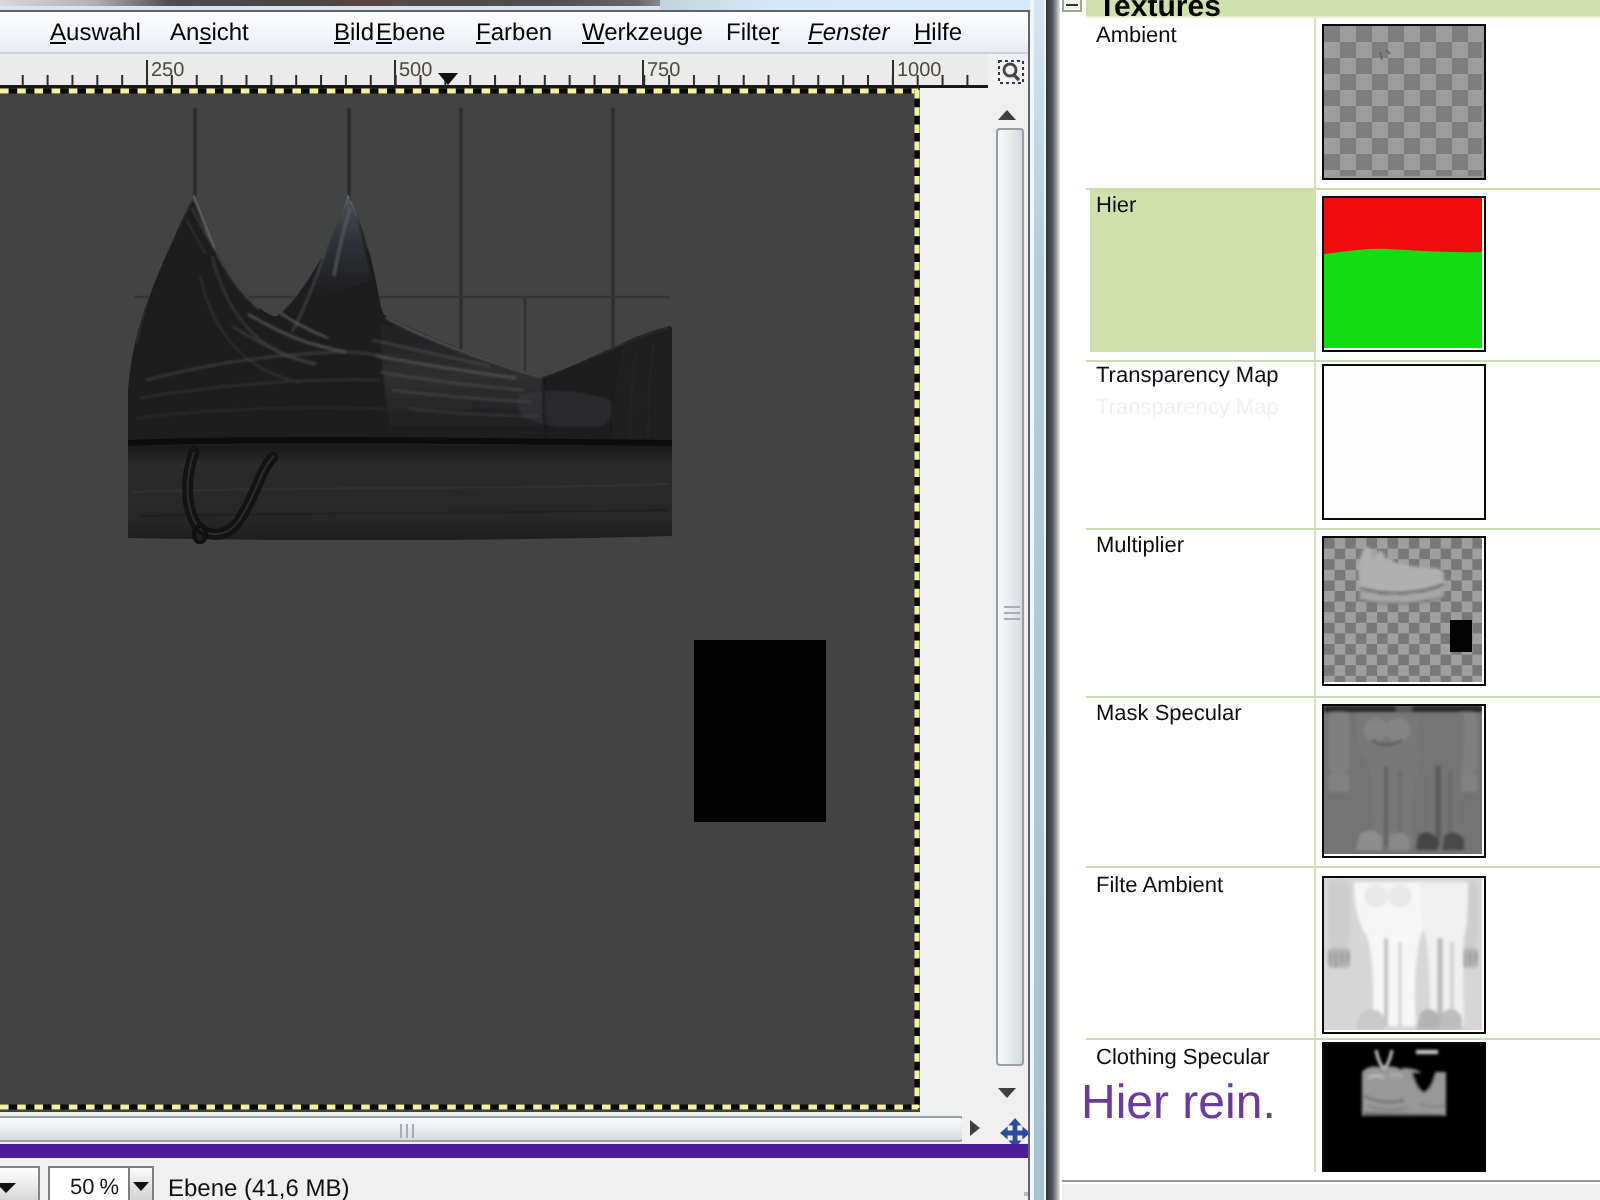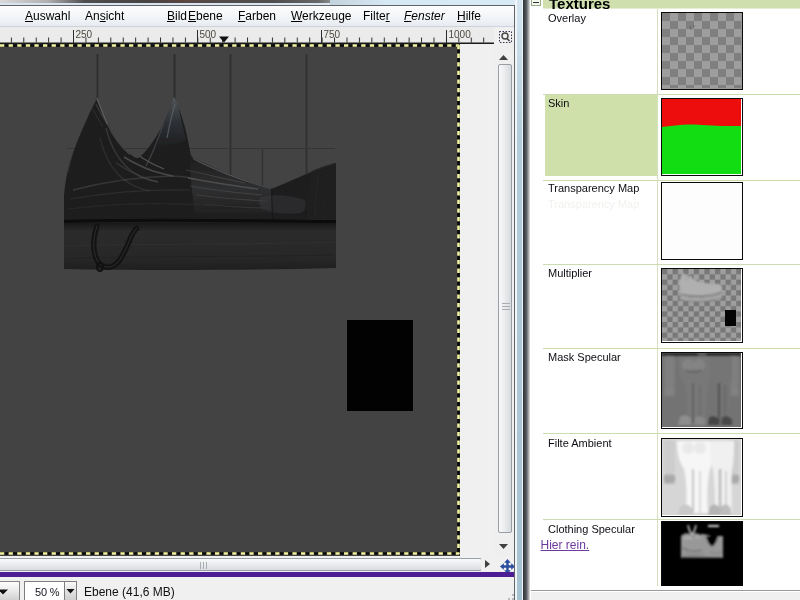--- a/index.html
+++ b/index.html
@@ -204,21 +204,21 @@
     <div class="abs" style="left:222px;top:3px;width:1px;height:7px;background:#a8adb3;"></div>
     <div class="abs" style="left:225px;top:3px;width:1px;height:7px;background:#a8adb3;"></div>
   </div>
   <div class="abs" style="left:481px;top:0;width:13px;height:16px;background:#f0f0f0;">
     <svg width="13" height="16">
         <path d="M4,4 L9,8 L4,12 Z" fill="#404040"></path>
       </svg>
   </div>
 </div>
 
-<div class="abs" style="left:0;top:572px;width:517px;height:28px;background:#f0f0f0;border-top:5px solid #4c1d95;">
+<div class="abs" style="left:0;top:572px;width:517px;height:28px;background:#f0f0f0;border-top:7px solid #4c1d95;">
 
   <div class="abs" style="left:0;top:4px;width:20px;height:20px;border:1px solid #848484;border-left:none;background:linear-gradient(#fdfdfd,#ececec 45%,#d0d0d0);">
     <svg width="18" height="18">
         <path d="M-2,7.5 L8,7.5 L3,12.5 Z" fill="#111"></path>
       </svg>
   </div>
 
   <div class="abs" style="left:23.5px;top:4px;width:53px;height:20px;border:1px solid #7e7e7e;background:#fff;">
     <span class="abs" style="right:16px;top:3.5px;font-size:11px;color:#15151f;">50<span style="font-size:9px;"> </span>%</span>
     <div class="abs" style="right:0;top:0;width:12px;height:18px;border-left:1px solid #7e7e7e;background:linear-gradient(#fafafa,#e4e4e4 45%,#cfcfcf);">
@@ -264,29 +264,29 @@
 
   <div class="abs" style="left:13px;top:94px;width:257px;height:1px;background:#ccdbb0;"></div>
   <div class="abs" style="left:13px;top:180px;width:257px;height:1px;background:#ccdbb0;"></div>
   <div class="abs" style="left:13px;top:264px;width:257px;height:1px;background:#ccdbb0;"></div>
   <div class="abs" style="left:13px;top:348px;width:257px;height:1px;background:#ccdbb0;"></div>
   <div class="abs" style="left:13px;top:433px;width:257px;height:1px;background:#ccdbb0;"></div>
   <div class="abs" style="left:13px;top:519px;width:257px;height:1px;background:#ccdbb0;"></div>
 
   <div class="abs" style="left:15px;top:95px;width:112px;height:81px;background:#cfe0ab;"></div>
 
-  <div class="abs" style="left:18px;top:11.5px;font-size:11px;color:#0c0c14;">Overlay</div>
-  <div class="abs" style="left:18px;top:96.5px;font-size:11px;color:#0c0c14;">Skin</div>
+  <div class="abs" style="left:18px;top:11.5px;font-size:11px;color:#0c0c14;">Ambient</div>
+  <div class="abs" style="left:18px;top:96.5px;font-size:11px;color:#0c0c14;">Hier</div>
   <div class="abs" style="left:18px;top:181.5px;font-size:11px;color:#0c0c14;">Transparency Map</div>
   <div class="abs" style="left:18px;top:198px;font-size:11px;color:#f1f1ee;">Transparency Map&nbsp;&nbsp;&nbsp;</div>
   <div class="abs" style="left:18px;top:266.5px;font-size:11px;color:#0c0c14;">Multiplier</div>
   <div class="abs" style="left:18px;top:350.5px;font-size:11px;color:#0c0c14;">Mask Specular</div>
   <div class="abs" style="left:18px;top:436.5px;font-size:11px;color:#0c0c14;">Filte Ambient</div>
   <div class="abs" style="left:18px;top:522.5px;font-size:11px;color:#0c0c14;text-align:right;">Clothing Specular</div>
-  <div class="abs" style="left:10.5px;top:537.5px;font-size:12px;color:#6c3a9c;text-decoration:underline;">Hier rein<span style="color:#555;">.</span></div>
+  <div class="abs" style="left:10.5px;top:537.5px;font-size:24px;color:#6c3a9c;">Hier rein<span style="color:#555;">.</span></div>
 
   <div class="abs" style="left:131px;top:12px;width:82px;height:78px;border:1.5px solid #0a0a0a;background:#999;">
     <svg width="79" height="75">
       <defs>
         <pattern id="chk" width="16" height="16" patternUnits="userSpaceOnUse">
           <rect width="16" height="16" fill="#9e9e9e"></rect>
           <rect width="8" height="8" fill="#7f7f7f"></rect>
           <rect x="8" y="8" width="8" height="8" fill="#7f7f7f"></rect>
         </pattern>
       </defs>

